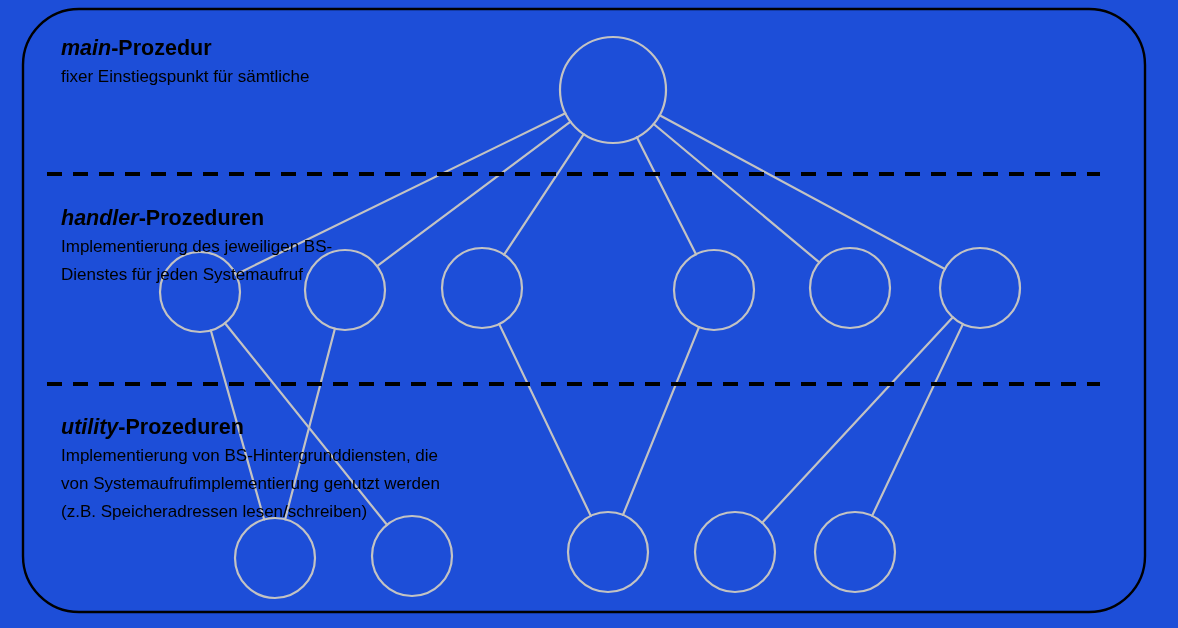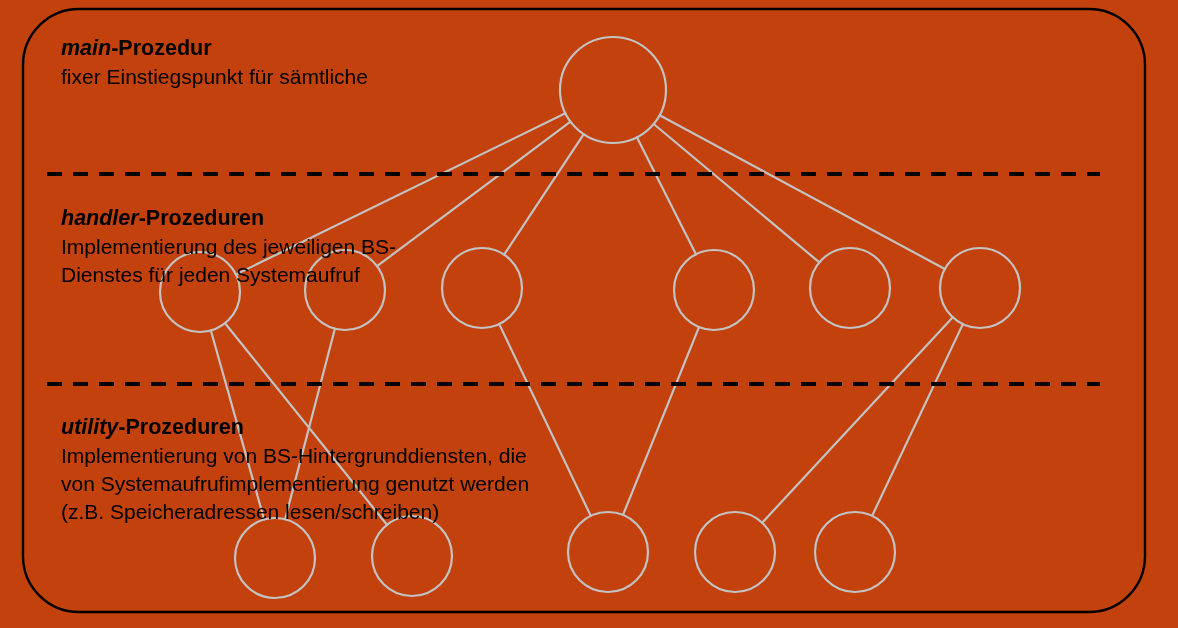--- a/index.html
+++ b/index.html
@@ -8,21 +8,21 @@
     padding: 0;
     background: #ffffff;
   }
   body {
     font-family: "Liberation Sans", sans-serif;
   }
   #stage {
     position: relative;
     width: 1178px;
     height: 628px;
-    background: #c2410c;
+    background: #1d4ed8;
     overflow: hidden;
   }
   #graph {
     position: absolute;
     left: 0;
     top: 0;
     width: 1178px;
     height: 628px;
   }
   .text-block {
@@ -34,21 +34,21 @@
     font-size: 21.5px;
     font-weight: bold;
     line-height: 28px;
     white-space: nowrap;
     margin: 0 0 1px 0;
   }
   .heading .kw {
     font-style: italic;
   }
   .desc-line {
-    font-size: 21px;
+    font-size: 17px;
     font-weight: normal;
     line-height: 28px;
     white-space: nowrap;
     letter-spacing: 0px;
   }
   #block-main  { left: 61px; top: 34px; }
   #block-handler { left: 61px; top: 204px; }
   #block-utility { left: 61px; top: 413px; }
 </style>
 </head>

